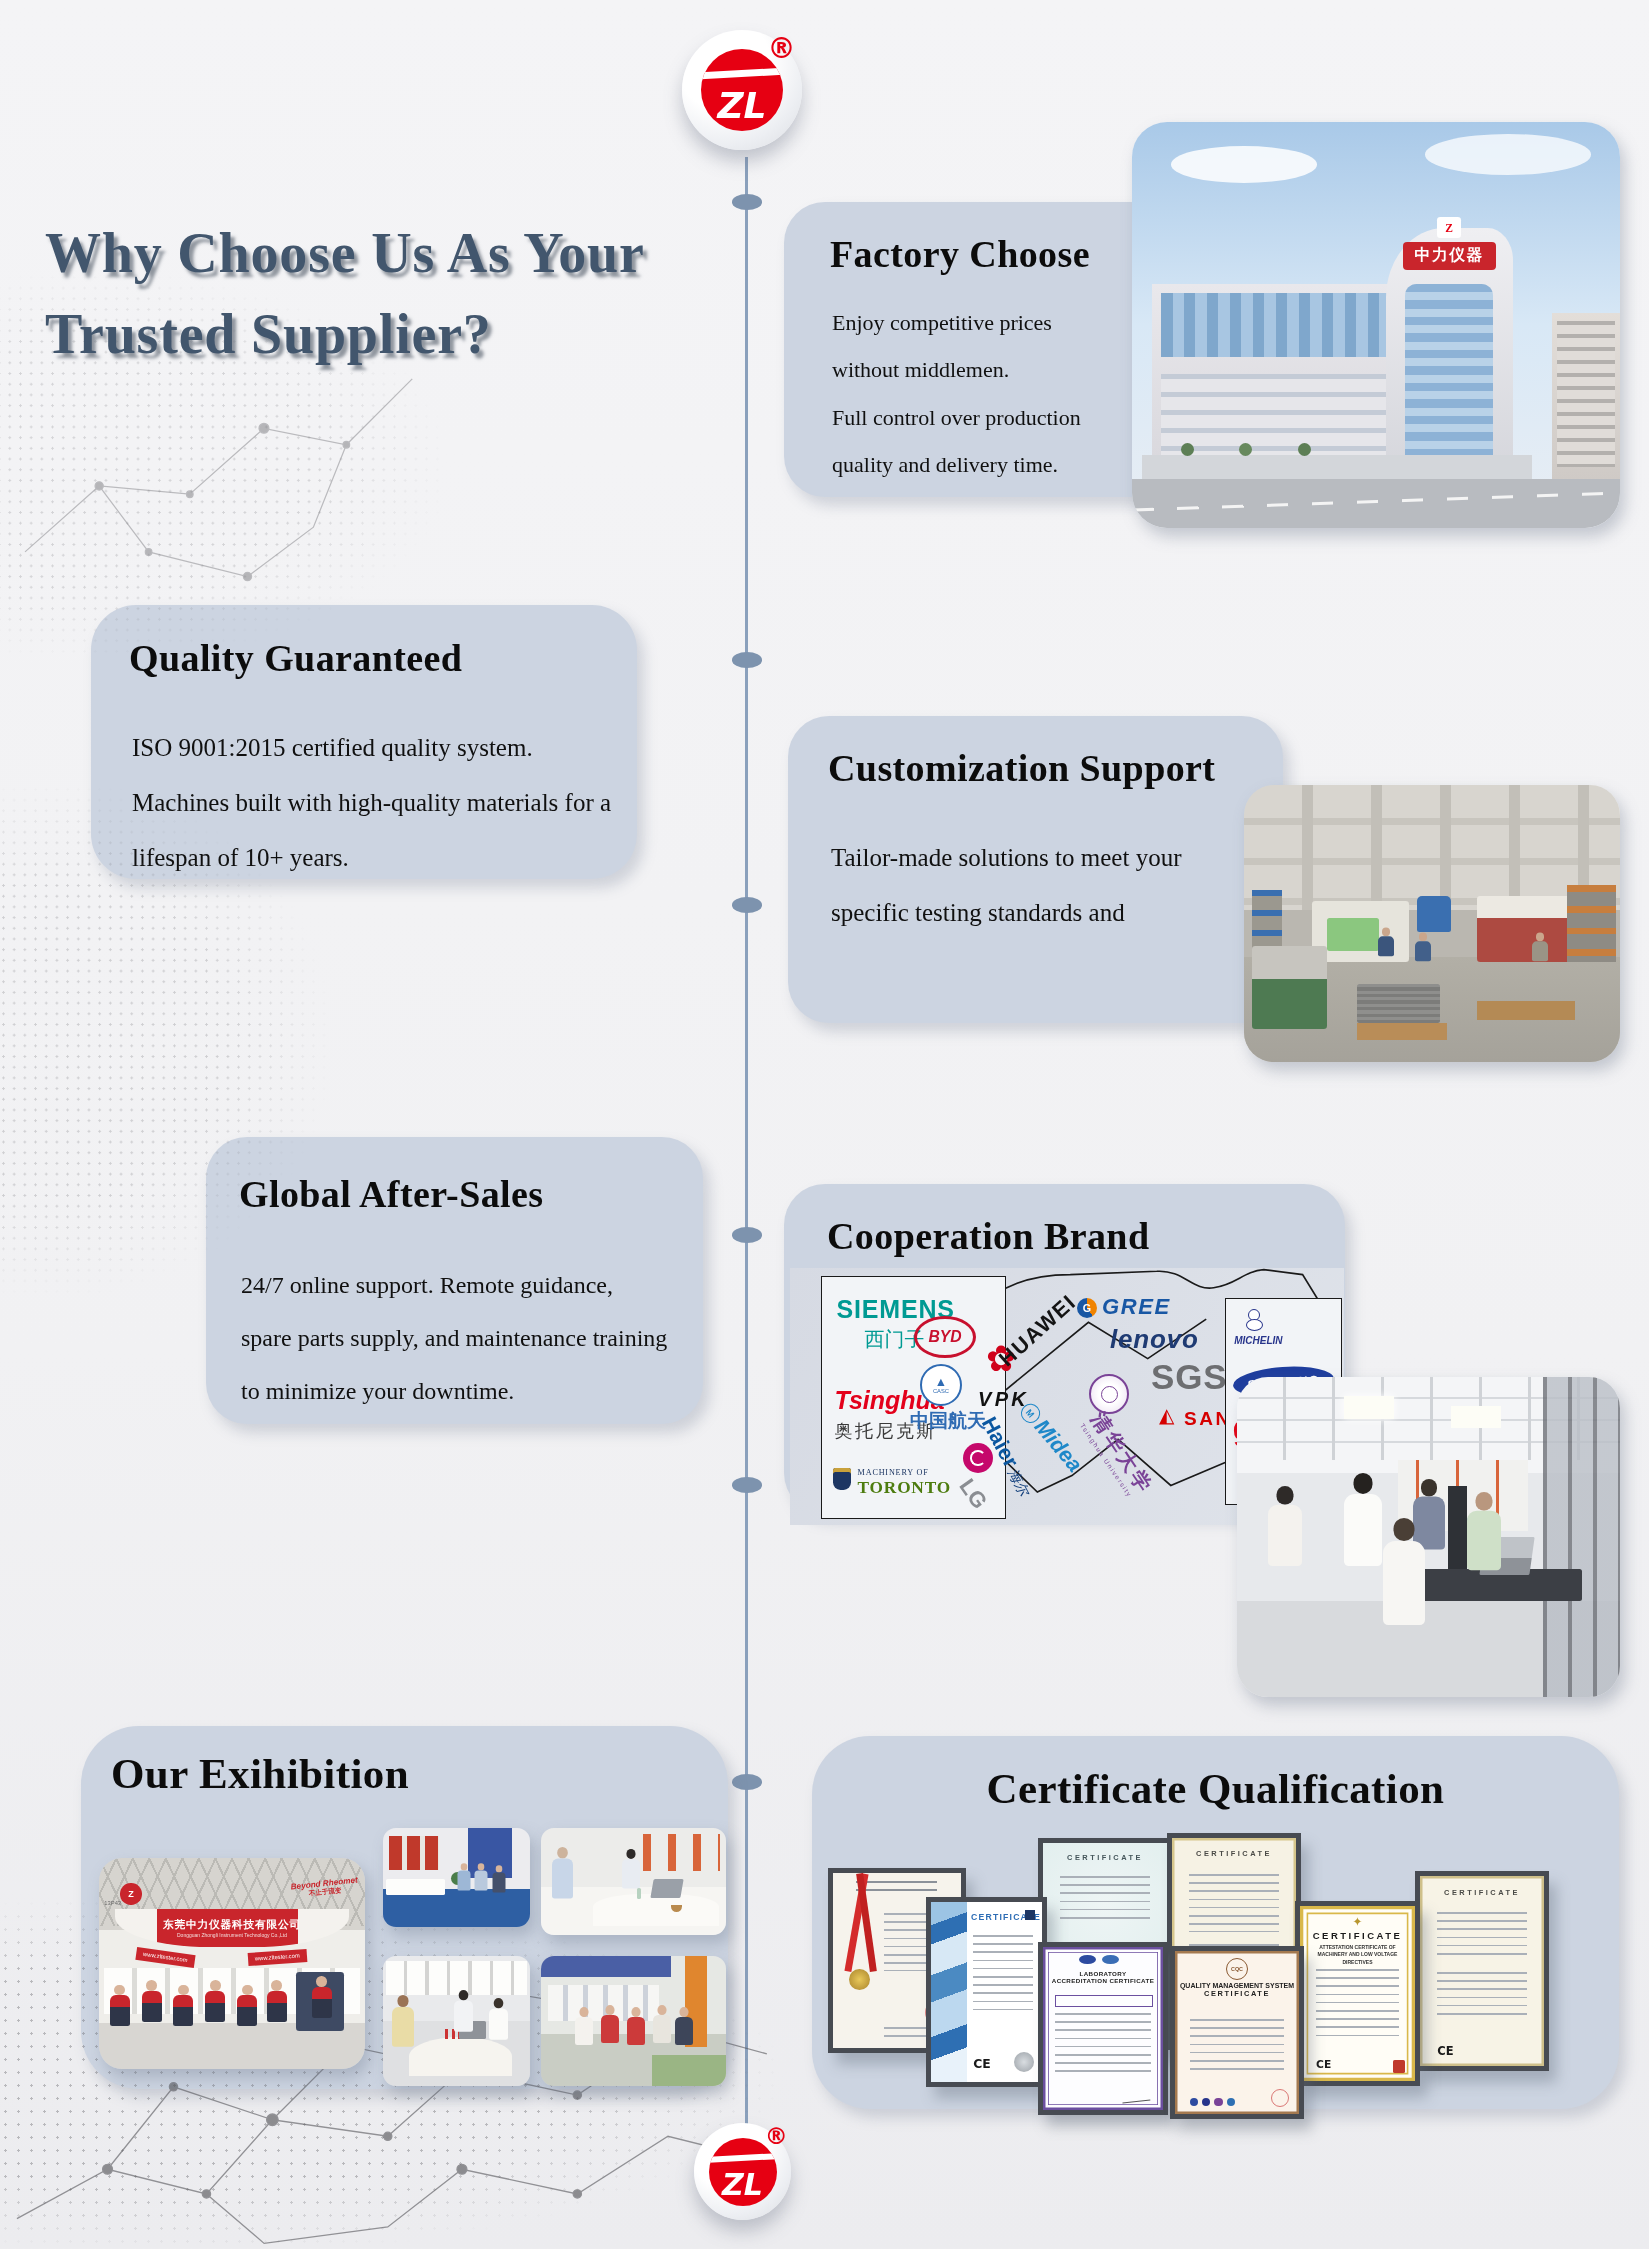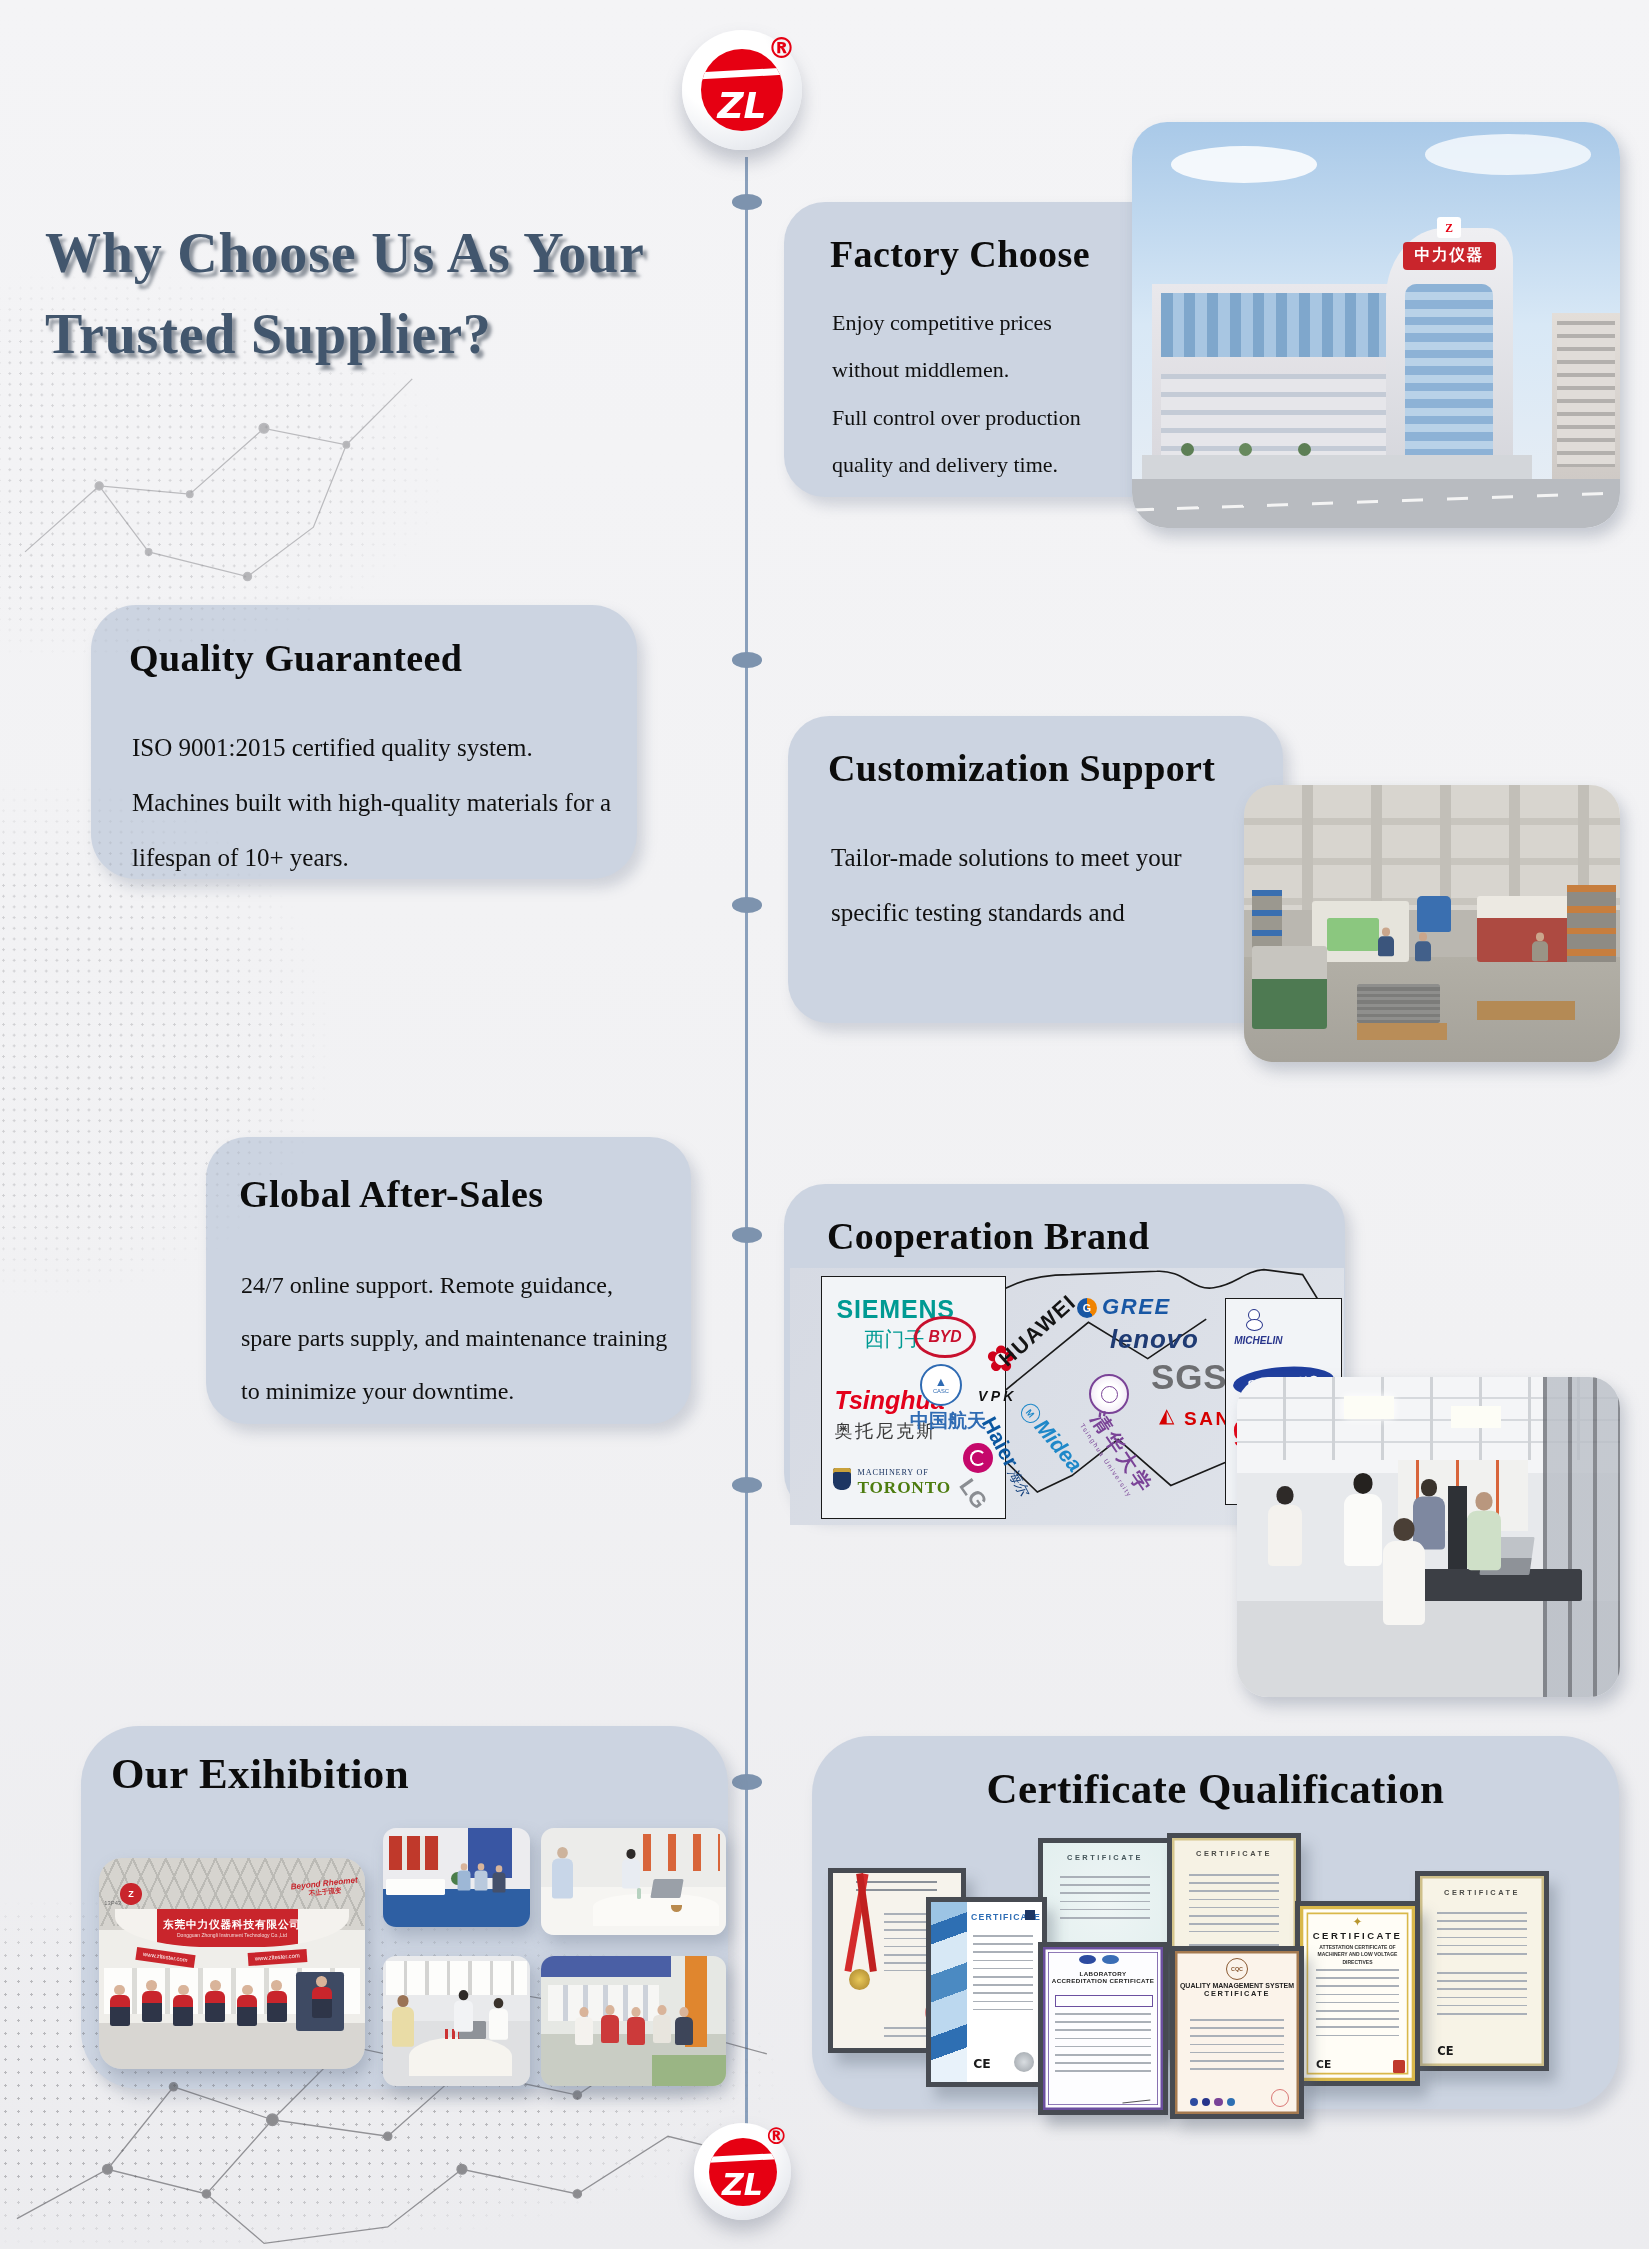--- a/index.html
+++ b/index.html
@@ -170,21 +170,21 @@
     <div class="person" style="left:45%;top:52%;transform:scale(.8);">
         <div class="head" style="background:#caa68c;"></div>
         <div class="torso" style="background:#42608a;height:25px;"></div>
       </div>
     <div class="person" style="left:76%;top:52%;transform:scale(.8);">
         <div class="head" style="background:#caa68c;"></div>
         <div class="torso" style="background:#9a9486;height:25px;"></div>
       </div>
   </div>
 
-  <div class="card" style="left:206px;top:1137px;width:485px;height:287px;border-radius:41px;">
+  <div class="card" style="left:206px;top:1137px;width:485px;height:287px;border-radius:41px;padding-left:12px;">
     <div class="card-title" style="left:33px;top:35px;">Global After-Sales</div>
     <div class="card-body" style="left:35px;top:122px;font-size:24px;line-height:2.2;">
       <div>24/7 online support. Remote guidance,</div>
       <div>spare parts supply, and maintenance training</div>
       <div>to minimize your downtime.</div>
     </div>
   </div>
 
   <div class="card" style="left:784px;top:1184px;width:561px;height:330px;border-radius:41px;">
     <div class="card-title" style="left:43px;top:30px;">Cooperation Brand</div>
@@ -213,21 +213,21 @@
     <div class="abs" style="left:124px;top:48px;width:56px;height:36px;border:3.3px solid #c8102e;border-radius:50%;display:flex;align-items:center;justify-content:center;">
       <span class="sans" style="color:#c8102e;font-weight:bold;font-size:15.7px;font-style:italic;">BYD</span>
     </div>
     <div class="abs" style="left:130px;top:96px;width:38px;height:38px;border:2.5px solid #2f6bb3;border-radius:50%;background:#fff;display:flex;flex-direction:column;align-items:center;justify-content:center;">
       <span style="color:#2f6bb3;font-size:12.4px;line-height:1;">▲</span>
       <span class="sans" style="color:#2f6bb3;font-size:5.8px;">CASC</span>
     </div>
     <div class="blabel sans" style="left:120px;top:140px;font-size:19px;font-weight:bold;color:#2f6bb3;">中国航天</div>
     <div class="blabel" style="left:196px;top:73px;font-size:36px;color:#d0021b;line-height:1;">✿</div>
     <div class="blabel sans" style="left:221px;top:79px;font-size:21.4px;font-weight:bold;color:#141414;letter-spacing:1.6px;transform:rotate(-42deg);transform-origin:left bottom;">HUAWEI</div>
-    <div class="blabel sans" style="left:188px;top:120px;font-size:14px;font-weight:bold;color:#111;letter-spacing:3.3px;font-style:italic;">VPK</div>
+    <div class="blabel sans" style="left:188px;top:120px;font-size:20px;font-weight:bold;color:#111;letter-spacing:3.3px;font-style:italic;">VPK</div>
     <div class="abs" style="left:287px;top:30px;width:20px;height:20px;border-radius:50%;background:conic-gradient(#f08300 0 40%,#1857a4 40% 100%);display:flex;align-items:center;justify-content:center;color:#fff;font-size:10.7px;font-weight:bold;font-family:'Liberation Sans',sans-serif;">G</div>
     <div class="blabel sans" style="left:312px;top:26px;font-size:22px;font-weight:bold;font-style:italic;color:#1857a4;letter-spacing:1.6px;">GREE</div>
     <div class="blabel sans" style="left:320px;top:56px;font-size:26px;font-weight:bold;font-style:italic;color:#1f3b73;letter-spacing:0.8px;">lenovo</div>
     <div class="blabel sans" style="left:361px;top:89px;font-size:35px;font-weight:bold;color:#6d6e71;letter-spacing:0.8px;">SGS</div>
     <div class="abs" style="left:299px;top:106px;width:36px;height:36px;border:2.5px solid #7a4397;border-radius:50%;background:radial-gradient(#fff 40%,#e8dcf0);display:flex;align-items:center;justify-content:center;">
       <div style="width:15px;height:15px;border:1.6px solid #7a4397;border-radius:50%;"></div>
     </div>
     <div class="abs" style="left:317px;top:139px;transform:rotate(56deg);transform-origin:left top;display:flex;flex-direction:column;">
       <span style="font-size:20px;color:#7a4397;font-weight:bold;letter-spacing:3.3px;">清华大学</span>
       <span class="sans" style="font-size:6.6px;color:#7a4397;letter-spacing:1.6px;">Tsinghua University</span>

